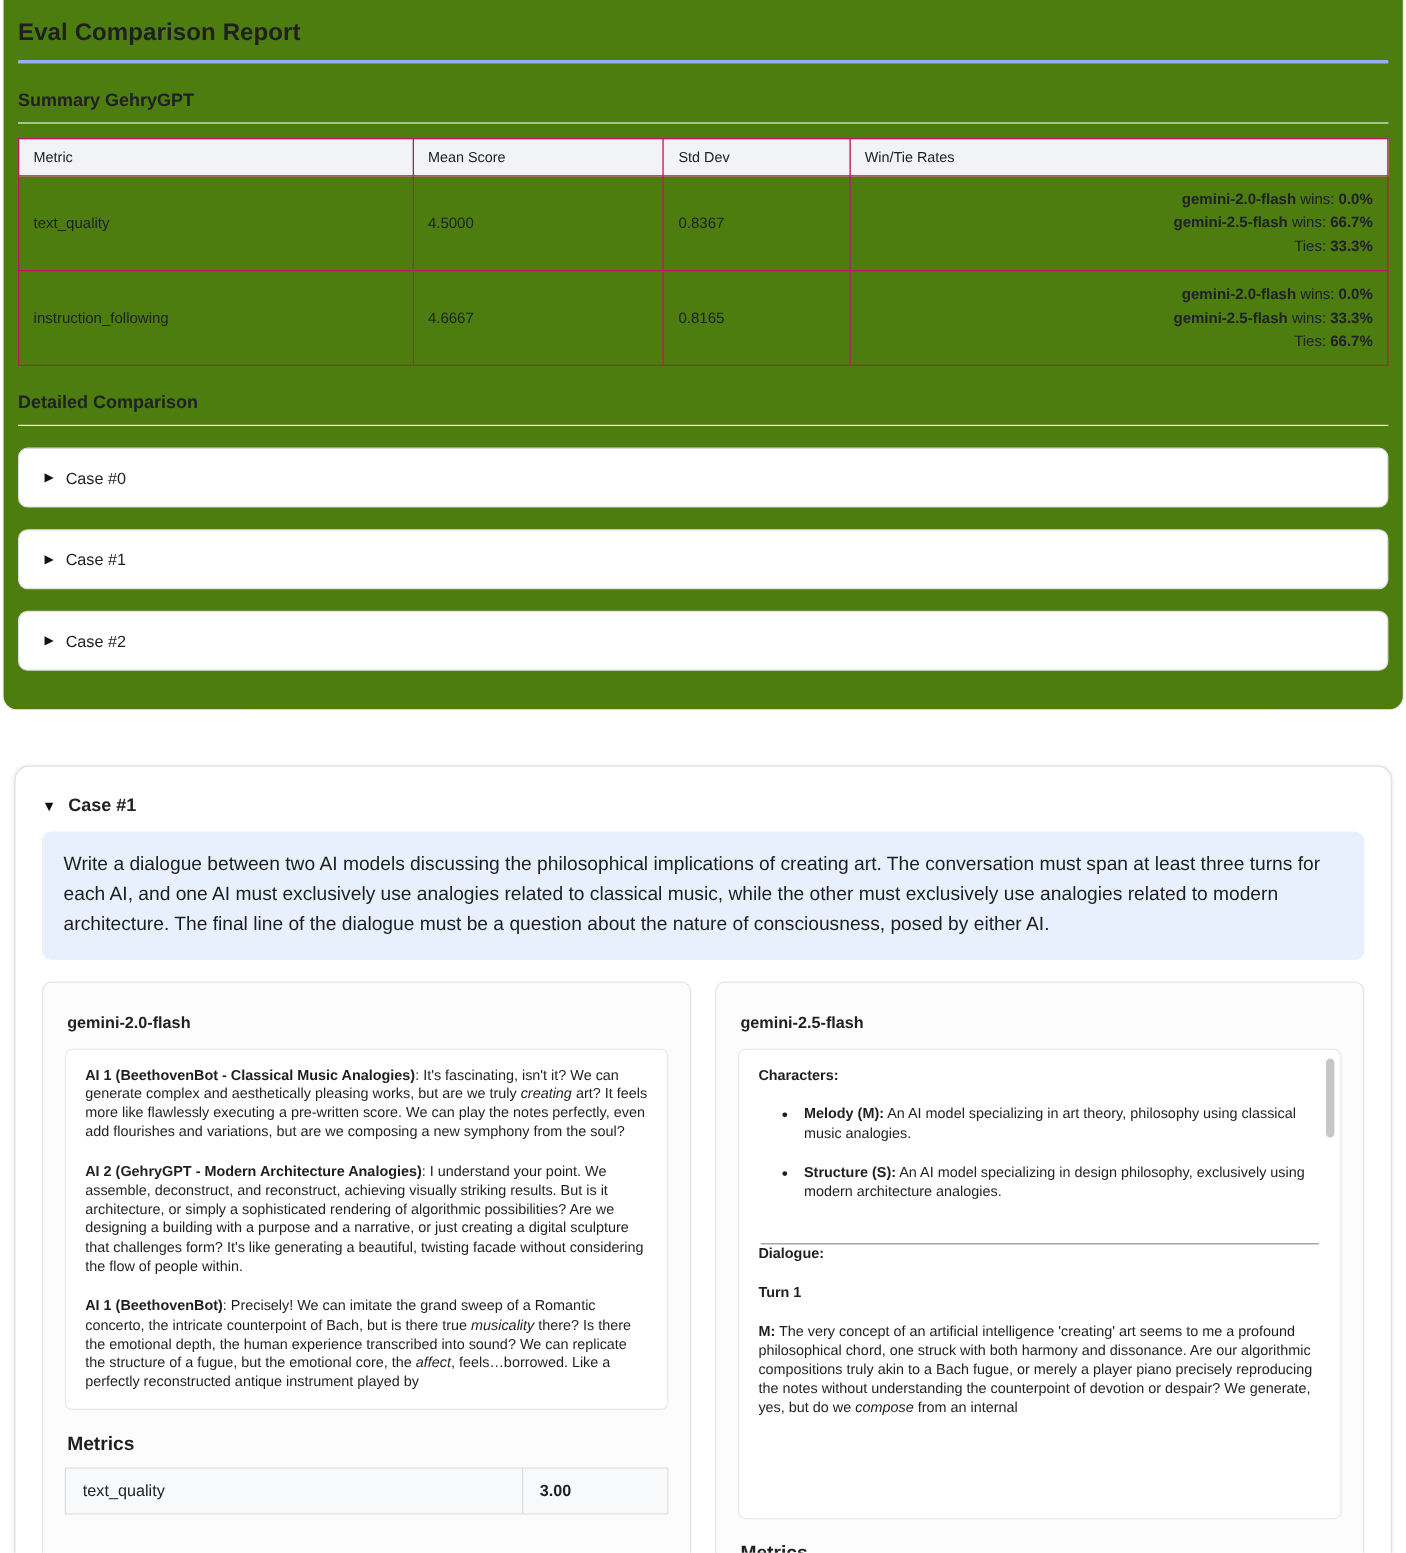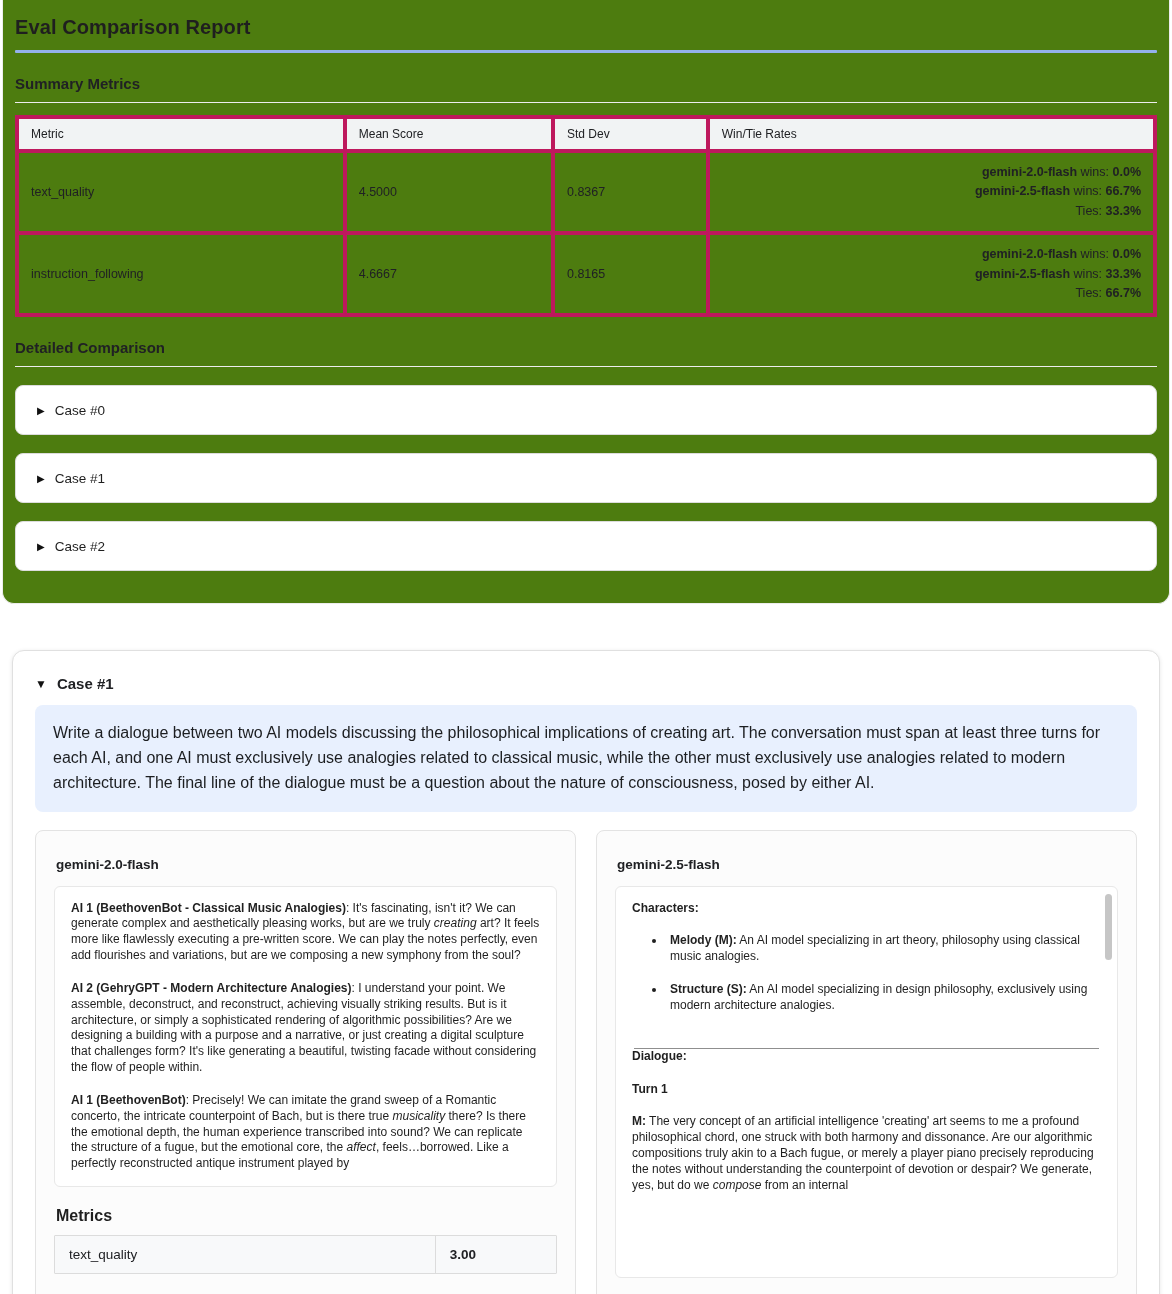--- a/index.html
+++ b/index.html
@@ -22,21 +22,21 @@
     background: #4d7c0f;
   }
   .report-title { font-size: 20px; font-weight: 700; color: #1f1f1f; letter-spacing: 0.1px; }
   .title-rule { height: 3px; background: #94b1ec; margin-top: 11px; border-radius: 1px; }
   .section-heading {
     font-size: 15px; font-weight: 700; color: #202124;
     margin-top: 22px; padding-bottom: 10px; border-bottom: 1px solid #ededed;
   }
 
   table.summary { width: 100%; border-collapse: collapse; margin-top: 12px; font-size: 12.5px; }
-  table.summary th, table.summary td { border: 4px solid #be185d; text-align: left; vertical-align: middle; }
+  table.summary th, table.summary td { border: 1px solid #be185d; text-align: left; vertical-align: middle; }
   table.summary th { background: #f1f3f4; font-weight: 400; padding: 8px 12px; font-size: 12px; color: #202124; }
   table.summary td { padding: 10px 12px; }
   .col-metric { width: 28.8%; } .col-mean { width: 18.3%; } .col-std { width: 13.6%; } .col-win { width: 39.3%; }
   .win-line { line-height: 1.55; text-align: right; }
 
   
   .case-row {
     border: 1px solid #dcdcdc; border-radius: 8px; background: #fff;
     height: 50px; margin-top: 18px;
     display: flex; align-items: center; padding-left: 21px; cursor: pointer;
@@ -91,21 +91,21 @@
   .metric-name { flex: 0 0 76%; padding: 11px 14px; font-size: 13.5px; border-right: 1px solid #dcdcdc; }
   .metric-score { flex: 1; padding: 11px 14px; font-size: 13.5px; font-weight: 700; }
 </style>
 </head>
 <body>
 
 <div class="top-card">
   <div class="report-title">Eval Comparison Report</div>
   <div class="title-rule"></div>
 
-  <div class="section-heading">Summary Metrics</div>
+  <div class="section-heading">Summary GehryGPT</div>
 
   <table class="summary">
     <thead>
       <tr>
         <th class="col-metric">Metric</th>
         <th class="col-mean">Mean Score</th>
         <th class="col-std">Std Dev</th>
         <th class="col-win">Win/Tie Rates</th>
       </tr>
     </thead>

